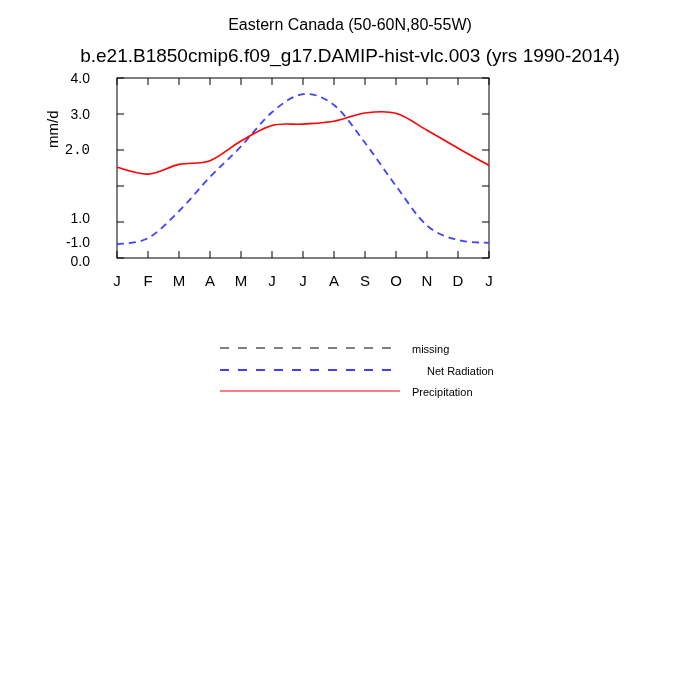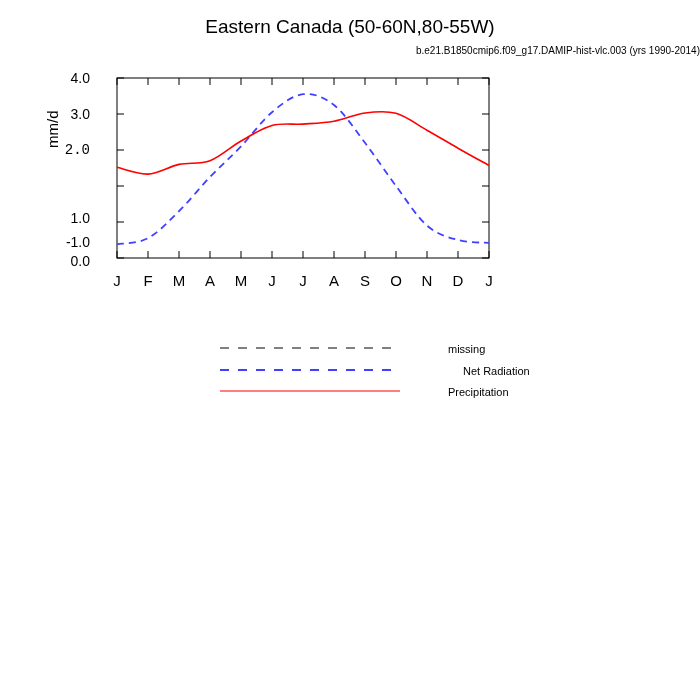--- a/index.html
+++ b/index.html
@@ -19,30 +19,30 @@
     position: absolute;
     left: 0; top: 0;
     width: 700px; height: 700px;
   }
   .title-main {
     position: absolute;
     left: 0;
     top: 16px;
     width: 700px;
     text-align: center;
-    font-size: 19px;
+    font-size: 16px;
     color: #000;
   }
   .title-sub {
     position: absolute;
     left: 0;
     top: 45px;
     width: 700px;
-    text-align: right;
-    font-size: 10px;
+    text-align: center;
+    font-size: 19px;
     color: #000;
   }
   .ylabel {
     position: absolute;
     left: 44px;
     top: 148px;
     font-size: 15px;
     transform: rotate(-90deg);
     transform-origin: left top;
     white-space: nowrap;
@@ -57,21 +57,20 @@
     position: absolute;
     width: 26px;
     text-align: center;
     font-size: 15px;
   }
   .legend-label {
     position: absolute;
     font-size: 11px;
     color: #000;
     white-space: nowrap;
-    margin-left: 36px;
   }
   svg { display: block; }
 </style>
 </head>
 <body>
 
 <div id="figure">
 
   <div class="title-main">Eastern Canada (50-60N,80-55W)</div>
   <div class="title-sub">b.e21.B1850cmip6.f09_g17.DAMIP-hist-vlc.003 (yrs 1990-2014)</div>

